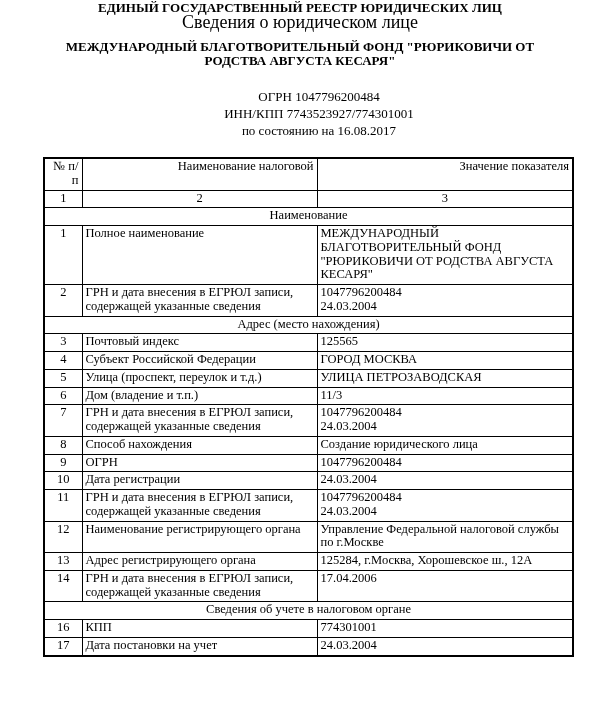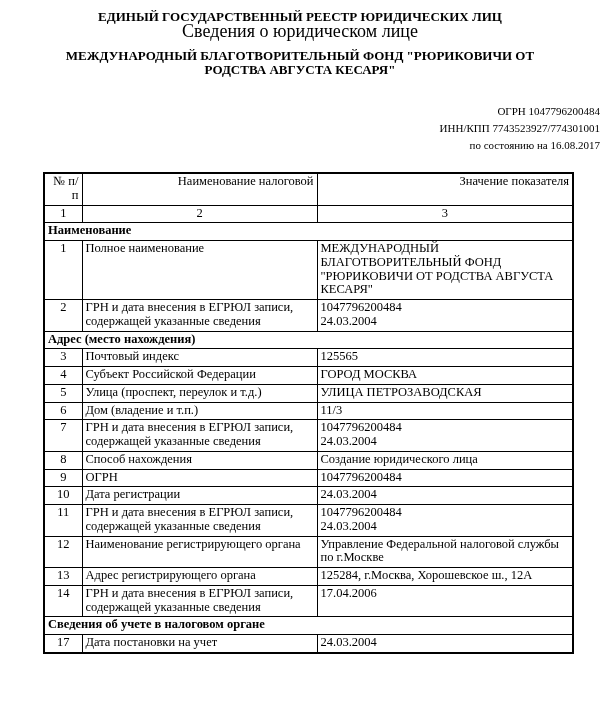--- a/index.html
+++ b/index.html
@@ -3,46 +3,46 @@
 <meta charset="utf-8">
 <style>
   * { margin: 0; padding: 0; box-sizing: border-box; }
   html, body { background: #ffffff; }
   body {
     width: 600px; height: 713px; overflow: hidden;
     font-family: "Liberation Serif", "DejaVu Serif", serif;
     color: #000; font-size: 12.5px;
   }
   .page { width: 600px; height: 713px; background: #fff; }
-  .doc-header { text-align: center; padding-top: 9px; }
+  .doc-header { text-align: center; }
   .registry-title { font-weight: bold; font-size: 13px; line-height: 15px; }
   .doc-subtitle { font-size: 18px; line-height: 15px; }
   .entity-name {
     margin: 10px auto 0 auto; max-width: 500px;
     font-weight: bold; font-size: 13px; line-height: 14px;
     text-align: center;
   }
-  .meta-block { margin: 26px 0 0 38px; text-align: right; font-size: 11px; line-height: 17px; }
+  .meta-block { margin: 20px 0 0 38px; text-align: center; font-size: 13px; line-height: 17px; }
   table.registry-table {
     border-collapse: collapse; table-layout: fixed;
     width: 529px; margin: 18px 0 0 43px;
     border: 2px solid #000;
   }
   .registry-table th, .registry-table td {
     border: 1px solid #000;
     vertical-align: top;
     padding: 1px 3px 2px 3px;
     font-size: 12.5px; line-height: 1.1;
     font-weight: normal;
     overflow: hidden;
   }
   .registry-table thead th { text-align: right; }
   .registry-table .col-num-row td { text-align: center; }
   td.num-cell { text-align: center; padding-left: 1px; padding-right: 1px; }
-  td.section-cell { font-weight: bold; }
+  td.section-cell { text-align: center; font-weight: normal; }
   td.value-cell { white-space: pre-line; }
 </style>
 </head>
 <body>
 
 <div class="page">
 
   <div class="doc-header">
     <div class="registry-title">ЕДИНЫЙ ГОСУДАРСТВЕННЫЙ РЕЕСТР ЮРИДИЧЕСКИХ ЛИЦ</div>
     <div class="doc-subtitle">Сведения о юридическом лице</div>
@@ -150,20 +150,25 @@
         </tr>
         <tr>
           <td class="num-cell">14</td>
           <td class="name-cell">ГРН и дата внесения в ЕГРЮЛ записи, содержащей указанные сведения</td>
           <td class="value-cell">17.04.2006</td>
         </tr>
         <tr>
           <td colspan="3" class="section-cell">Сведения об учете в налоговом органе</td>
         </tr>
         <tr>
+          <td class="num-cell">16</td>
+          <td class="name-cell">КПП</td>
+          <td class="value-cell">774301001</td>
+        </tr>
+        <tr>
           <td class="num-cell">17</td>
           <td class="name-cell">Дата постановки на учет</td>
           <td class="value-cell">24.03.2004</td>
         </tr>
       </tbody>
   </table>
 
 </div>
 
 </body></html>

